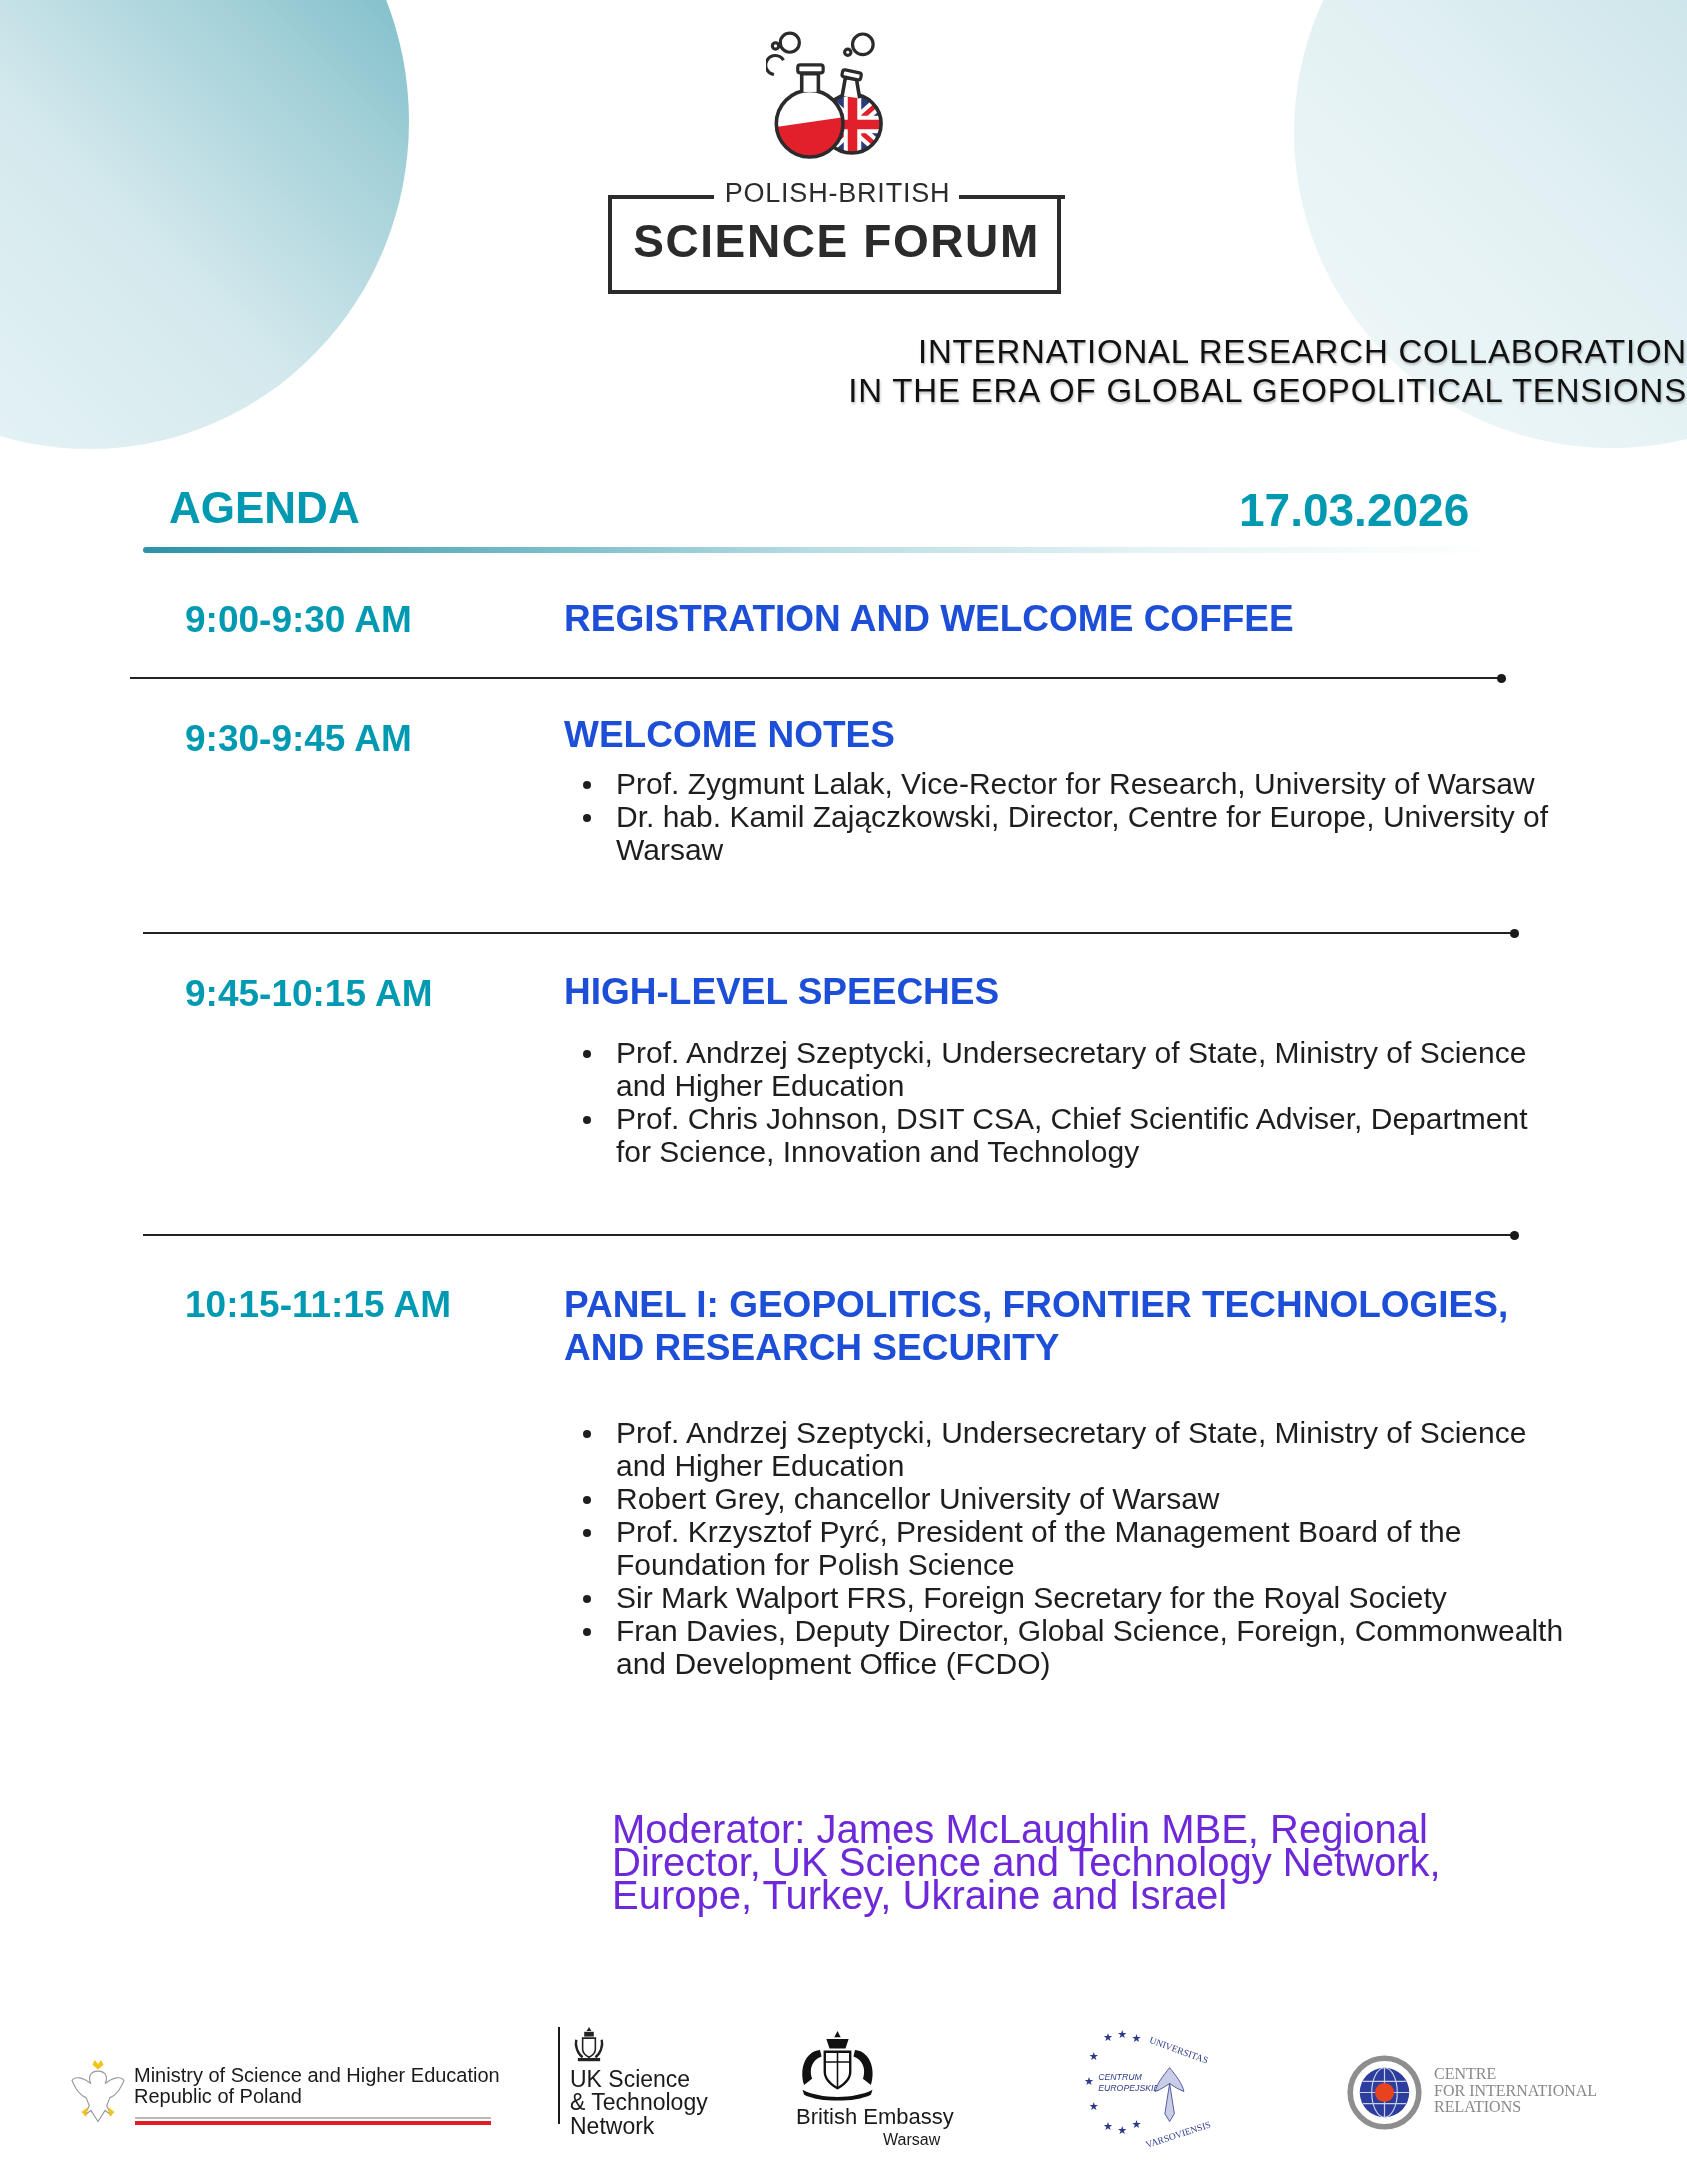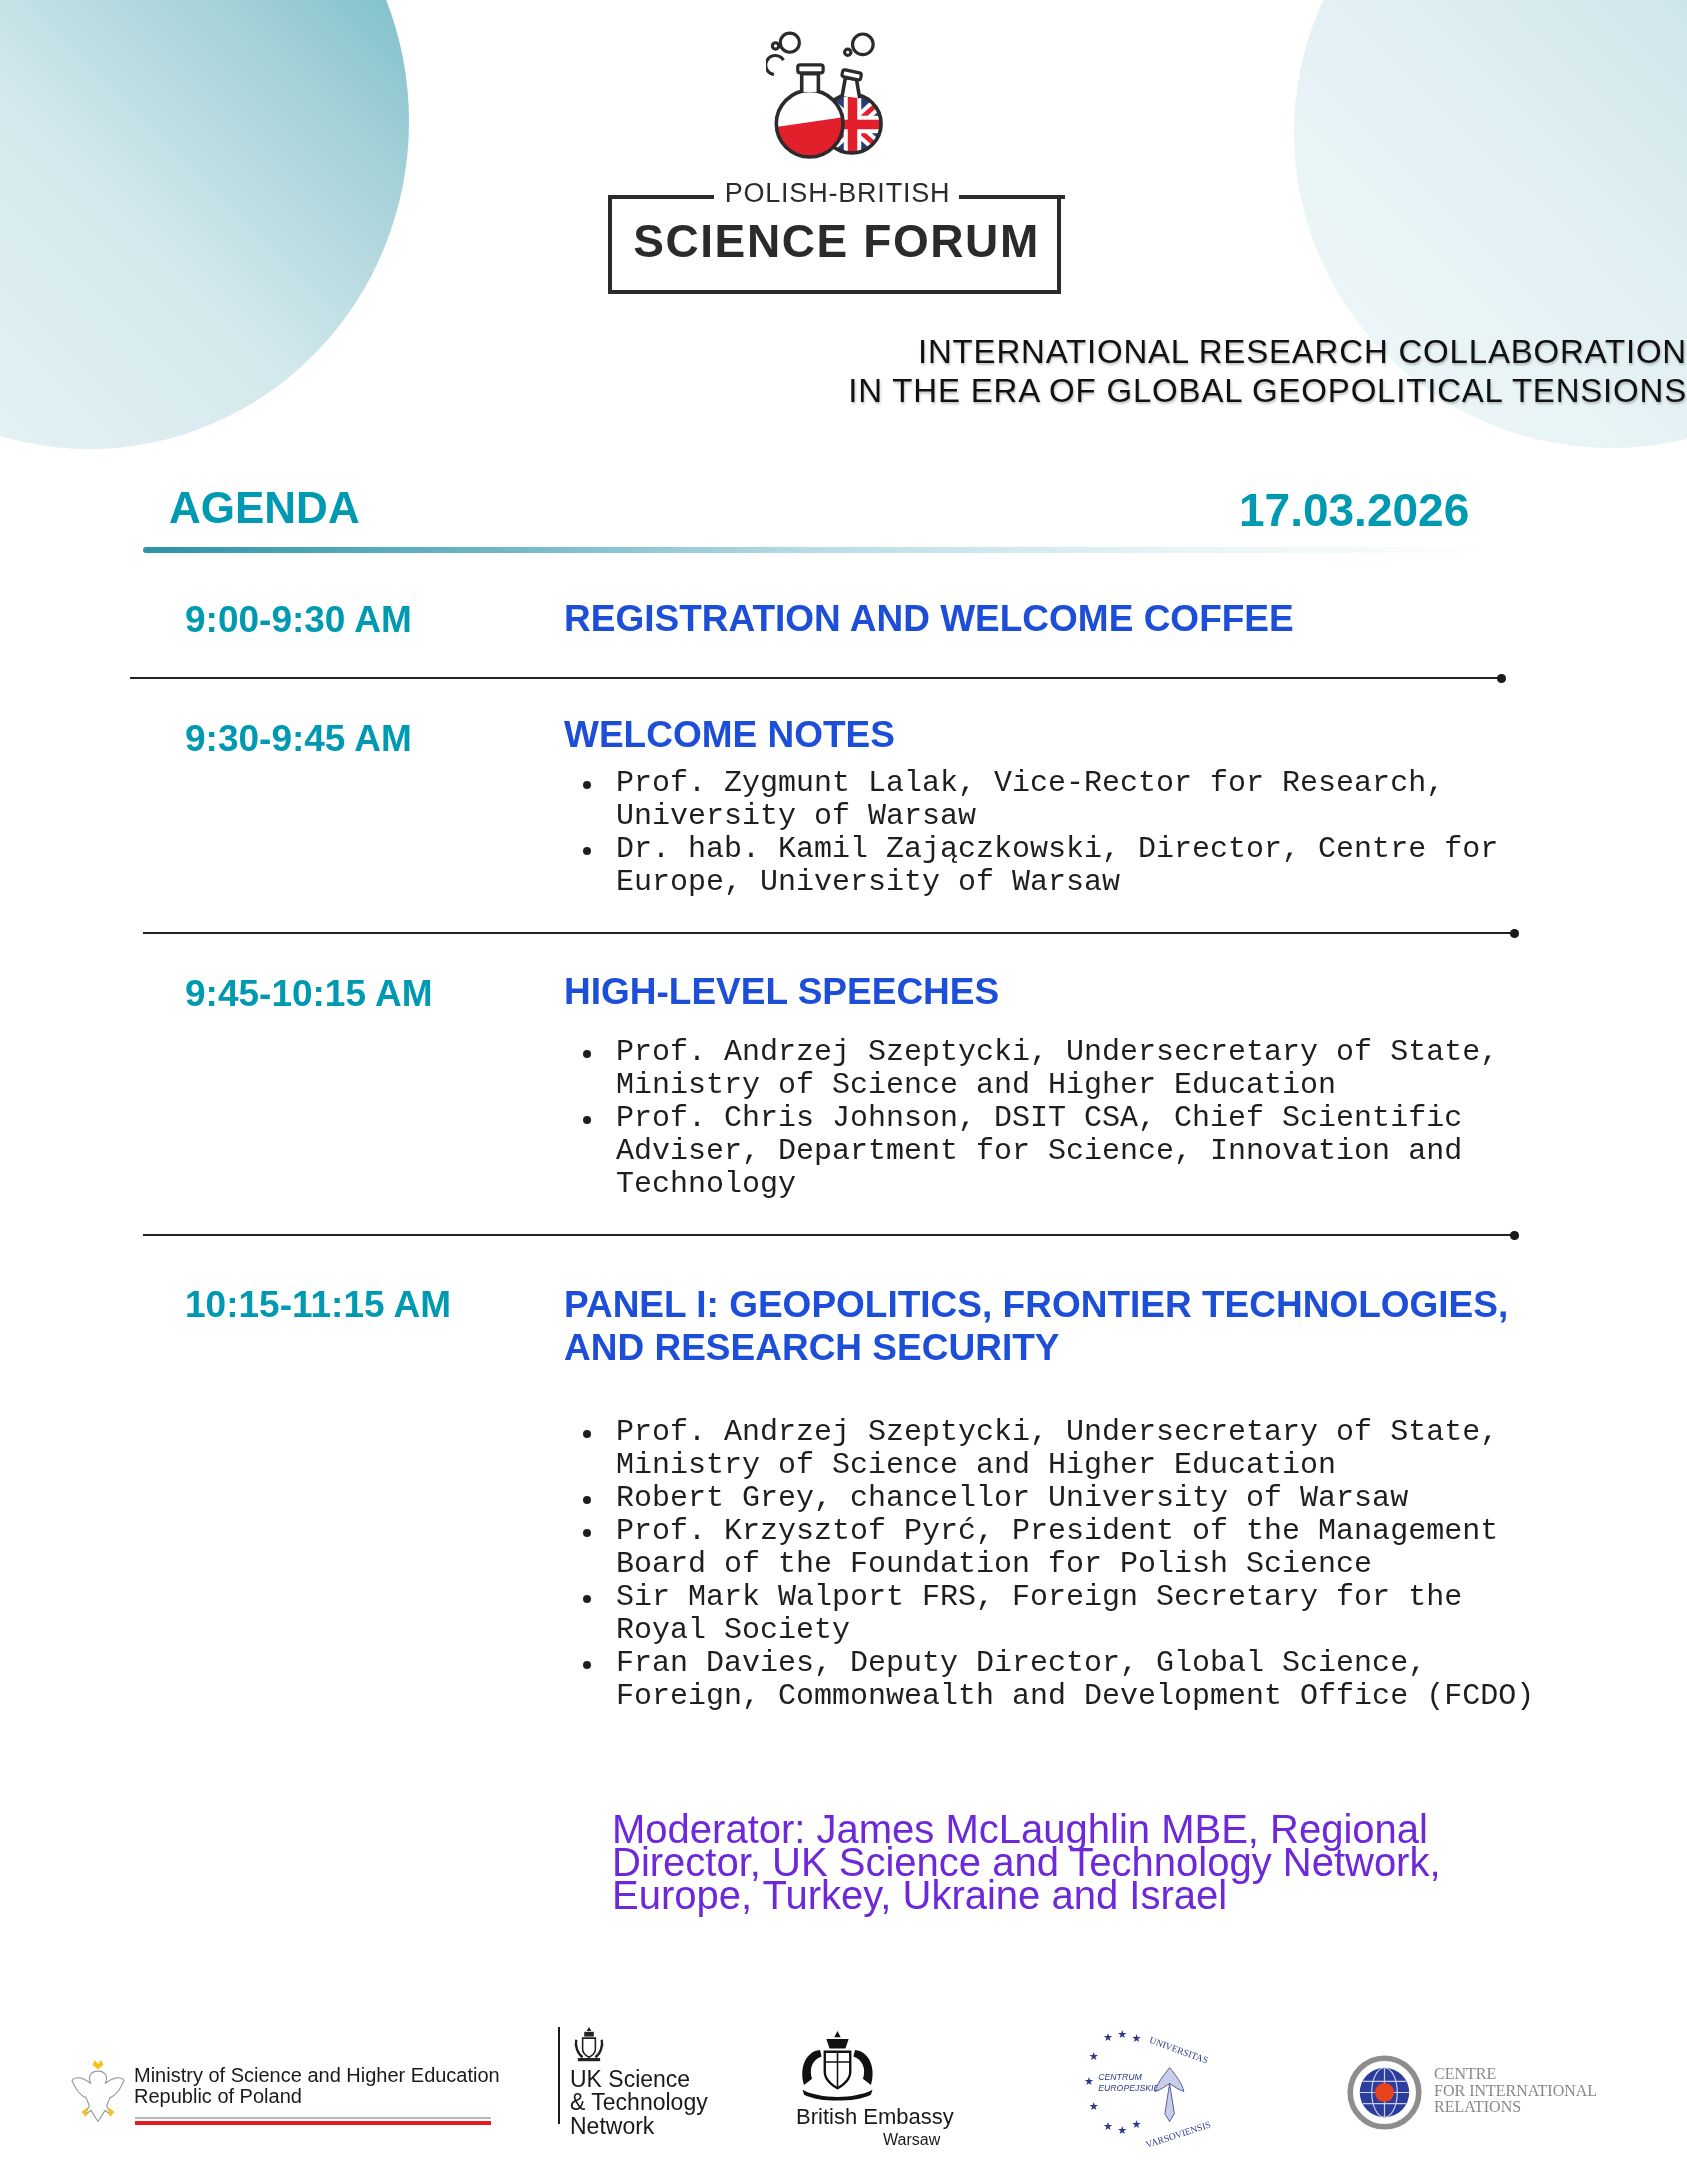--- a/index.html
+++ b/index.html
@@ -25,21 +25,21 @@
               text-shadow:0.8px 1.6px 2.4px rgba(0,0,0,0.25); }
 
   .teal { color:#0099b2; }
   .agenda-label { left:169px; top:483px; font-size:44px; font-weight:700; }
   .agenda-date { left:1239px; top:483px; font-size:46px; font-weight:700; }
   .gradient-rule { left:143px; top:547px; width:1358px; height:6.4px; border-radius:3.2px;
     background:linear-gradient(90deg, #2d93a6 0%, #6bb5c4 25%, #b9dde4 50%, #e6f3f5 75%, #ffffff 100%); }
 
   .time { left:169px; font-size:37px; font-weight:700;margin-left:16px; }
   .session-title { left:564px; font-size:37px; font-weight:700; color:#1d4ed8; line-height:43px; width:977px; }
-  ul.bullets { left:564px; margin:0; padding:0 0 0 52px; list-style:none; width:953px;font-family:Liberation Mono, monospace; }
+  ul.bullets { left:564px; margin:0; padding:0 0 0 52px; list-style:none; width:953px; }
   ul.bullets li { position:relative; font-size:30px; line-height:33px; color:#1e1e1e; }
   ul.bullets li::before { content:""; position:absolute; left:-33px; top:13.5px; width:8px; height:8px; border-radius:50%; background:#1e1e1e; }
   .moderator { left:564px; width:969px; font-size:40px; line-height:33px; color:#6d28d9;margin-left:48px; }
 
   .divider { height:2.4px; background:#222; }
   .divider::after { content:""; position:absolute; right:-4.8px; top:-3.2px; width:8.7px; height:8.7px; border-radius:50%; background:#1a1a1a; }
 
   
   .footer-text { font-size:20px; line-height:21.4px; color:#1a1a1a; }
   .uk-text { font-size:23px; line-height:24px; color:#1a1a1a; }

